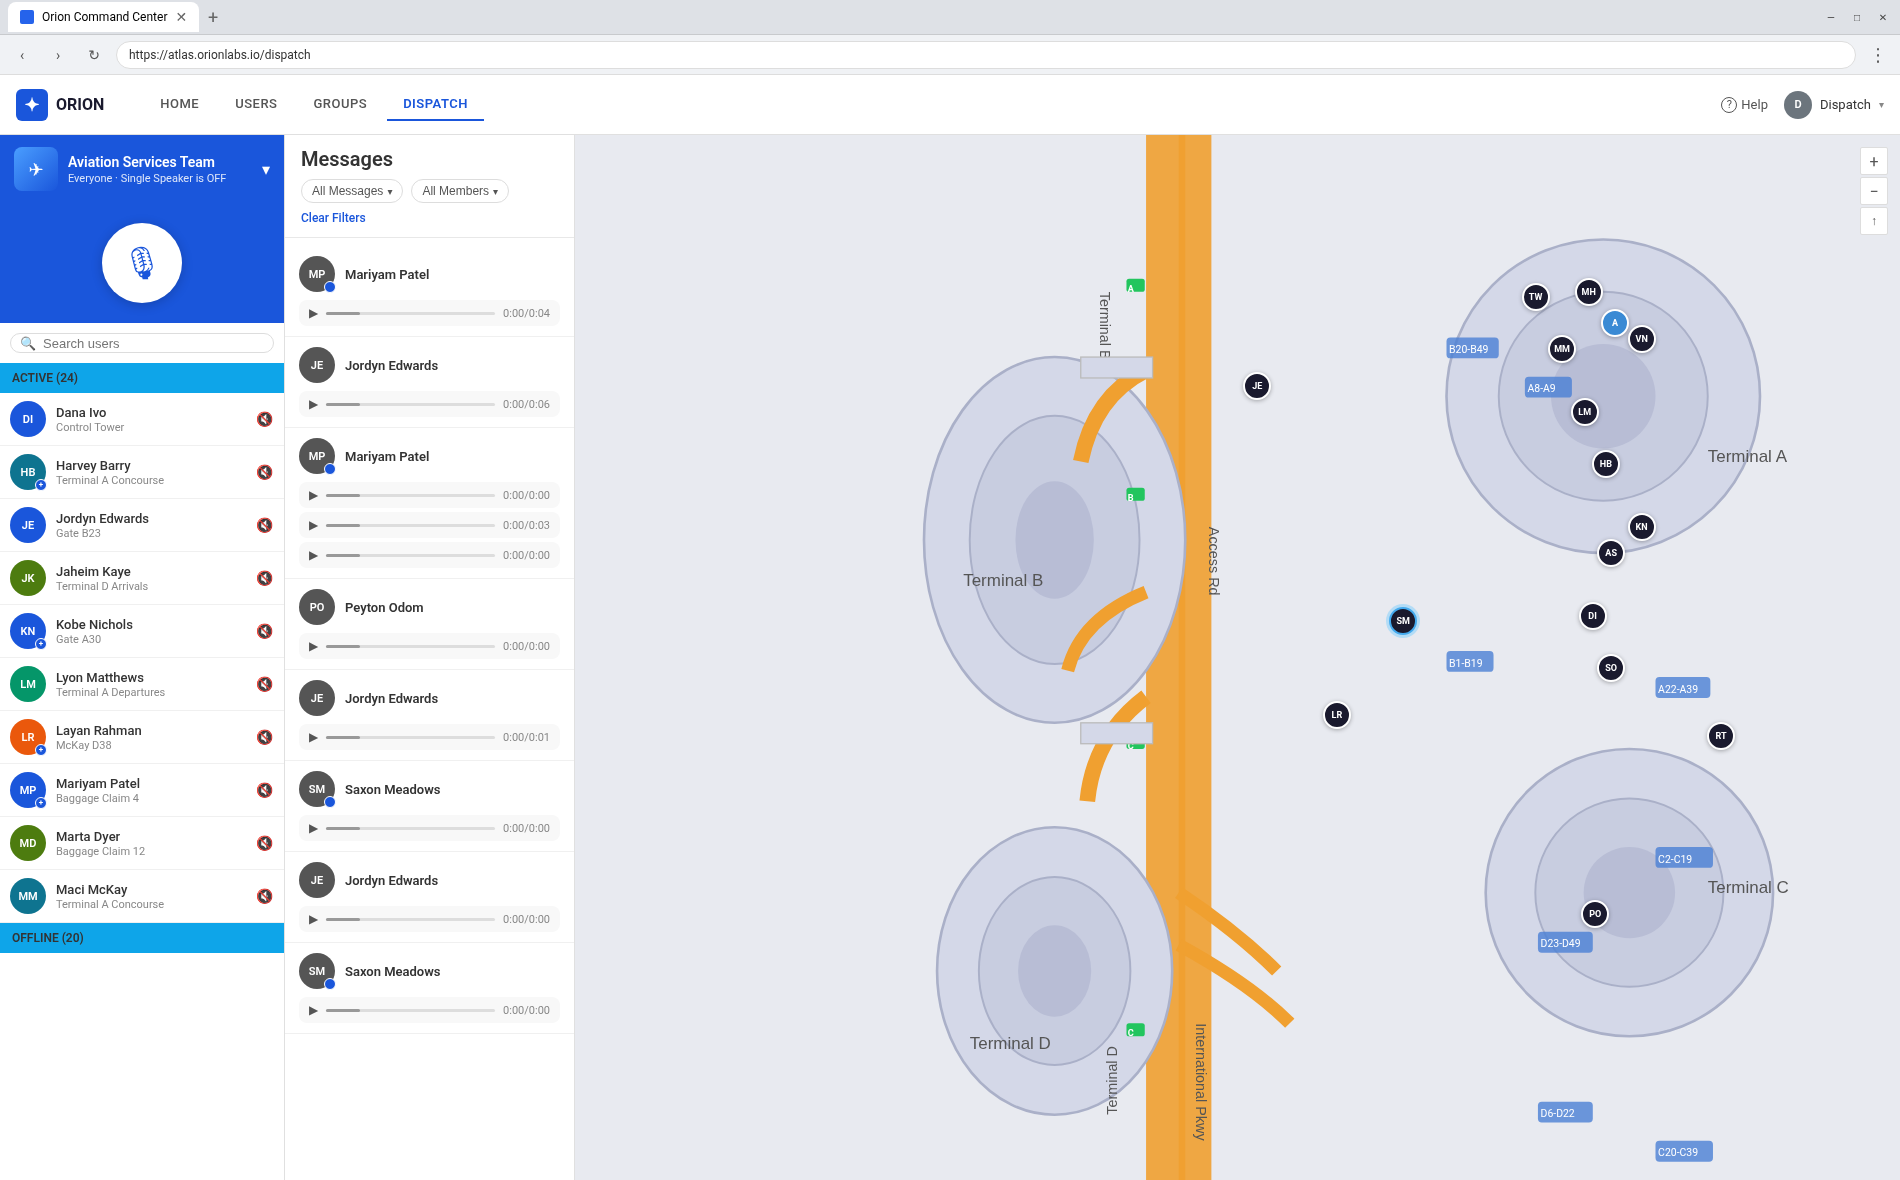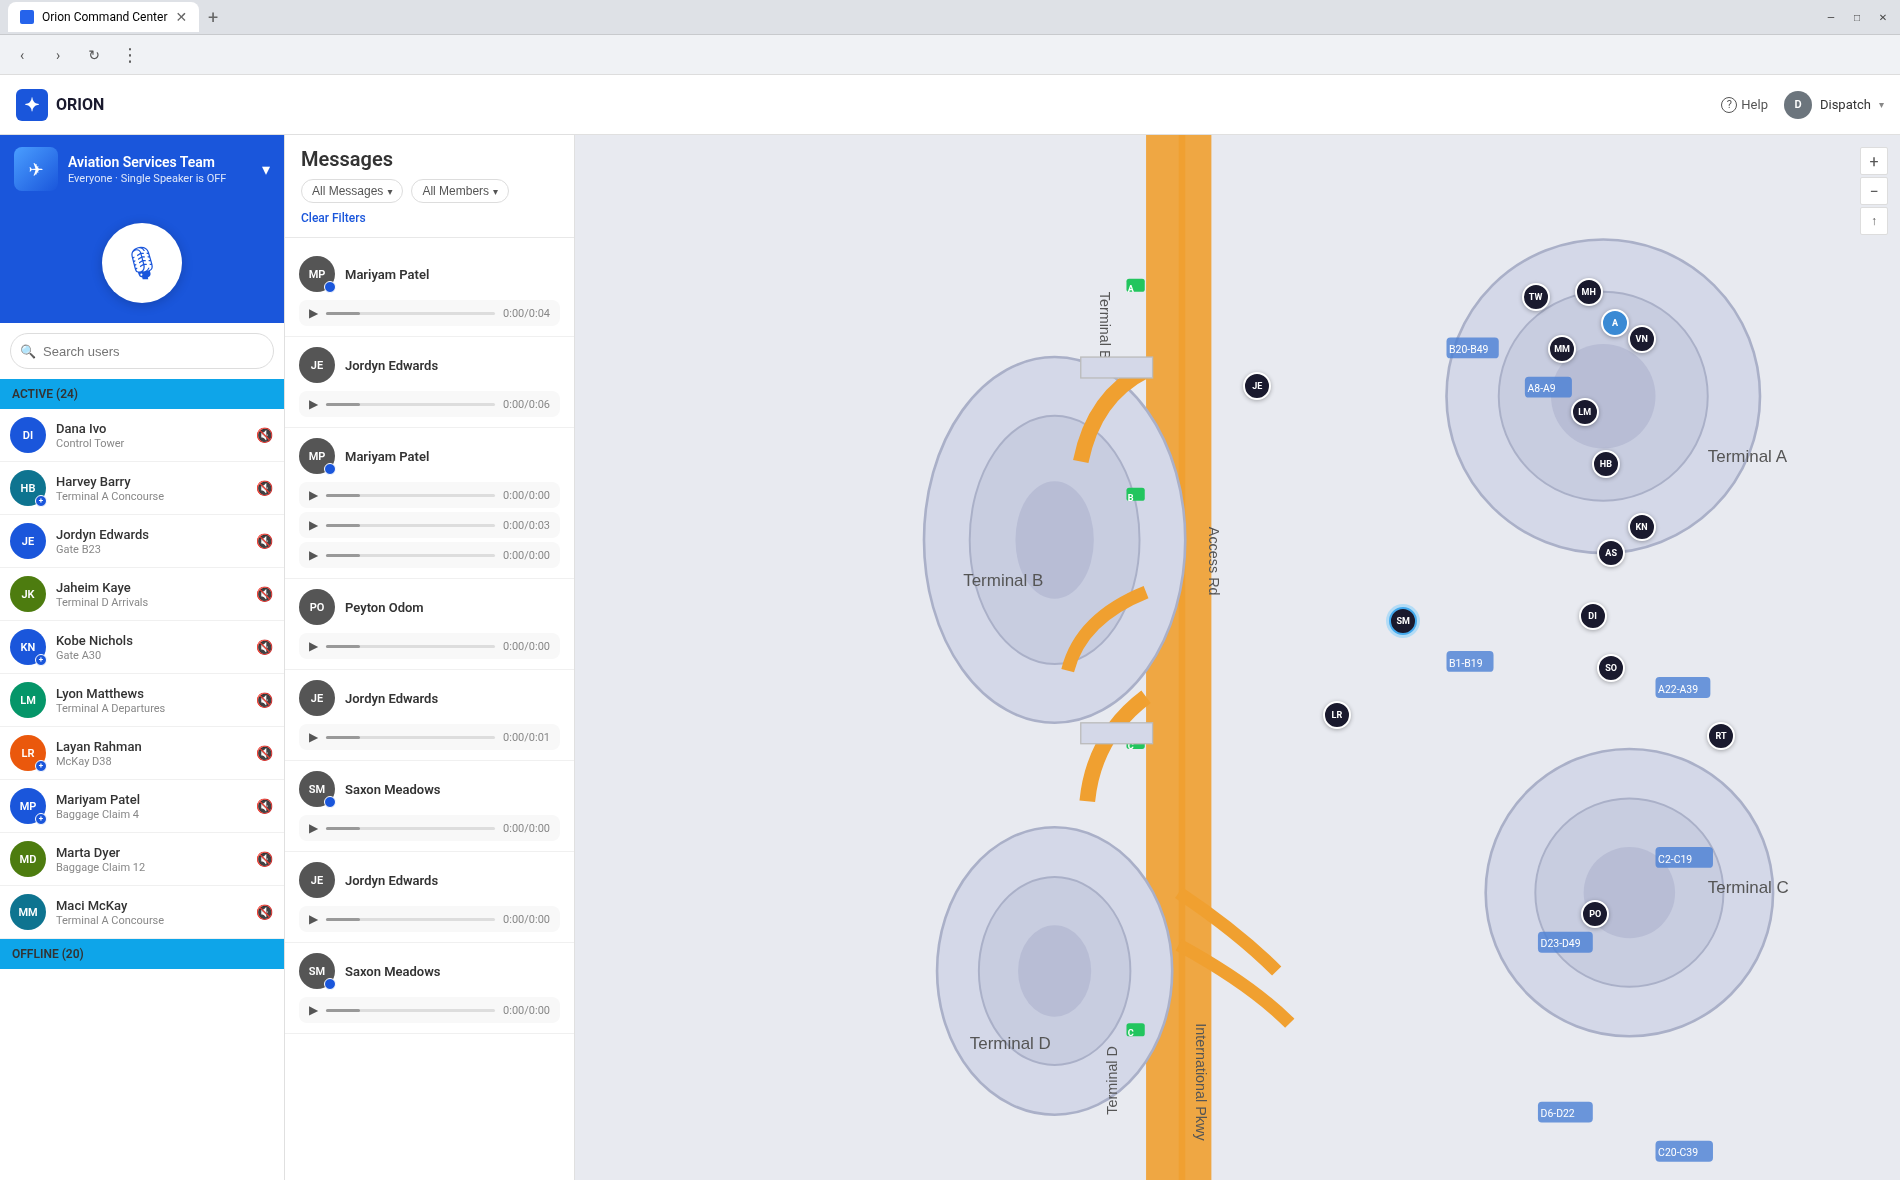--- a/index.html
+++ b/index.html
@@ -50,21 +50,21 @@
     .team-sub { color: rgba(255,255,255,0.85); font-size: 11px; margin-top: 2px; }
     .team-chevron { color: white; font-size: 16px; }
 
     
     .mic-area { background: #1a56db; padding: 20px; display: flex; justify-content: center; align-items: center; }
     .mic-button { width: 80px; height: 80px; border-radius: 50%; background: white; display: flex; align-items: center; justify-content: center; cursor: pointer; box-shadow: 0 2px 12px rgba(0,0,0,0.2); }
     .mic-icon { font-size: 32px; color: #1a56db; }
 
     
     .search-area { padding: 10px 10px; background: white; }
-    .search-input { width: 100%; height: 36px; border: 1px solid #ddd; border-radius: 20px; padding: 0 12px 0 32px; font-size: 13px; color: #666; background: white; outline: none; }
+    .search-input { width: 100%; height: 20px; border: 1px solid #ddd; border-radius: 20px; padding: 0 12px 0 32px; font-size: 13px; color: #666; background: white; outline: none; }
     .search-wrapper { position: relative; }
     .search-icon-pos { position: absolute; left: 10px; top: 50%; transform: translateY(-50%); color: #999; font-size: 13px; }
 
     
     .user-list { flex: 1; overflow-y: auto; }
     .section-header { padding: 8px 12px; font-size: 12px; font-weight: 600; color: #333; background: #0ea5e9; }
     .user-item { display: flex; align-items: center; padding: 8px 10px; gap: 10px; cursor: pointer; border-bottom: 1px solid #f0f0f0; }
     .user-initials { width: 36px; height: 36px; border-radius: 50%; background: #6c757d; display: flex; align-items: center; justify-content: center; color: white; font-size: 11px; font-weight: 600; flex-shrink: 0; position: relative; }
     .user-initials.blue { background: #1a56db; }
     .user-initials.teal { background: #0e7490; }
@@ -133,31 +133,40 @@
     <div class="win-btn">—</div>
     <div class="win-btn">□</div>
     <div class="win-btn">✕</div>
   </div>
 </div>
 
 <div class="address-row">
   <div class="nav-btn">‹</div>
   <div class="nav-btn">›</div>
   <div class="nav-btn">↻</div>
+  <div class="address-bar">
+    <span>https://atlas.orionlabs.io/dispatch</span>
+  </div>
   <div class="menu-btn">⋮</div>
 </div>
 
 <div class="app">
 
   <nav class="top-nav">
     <div class="logo">
       <div class="logo-icon">
         <span class="logo-star">✦</span>
       </div>
       <span>ORION</span>
+    </div>
+    <div class="nav-items">
+      <div class="nav-item">HOME</div>
+      <div class="nav-item">USERS</div>
+      <div class="nav-item">GROUPS</div>
+      <div class="nav-item active">DISPATCH</div>
     </div>
     <div class="nav-right">
       <div class="help-btn">
         <span style="border:1.5px solid #555;border-radius:50%;width:16px;height:16px;display:flex;align-items:center;justify-content:center;font-size:11px;">?</span>
         <span>Help</span>
       </div>
       <div class="dispatch-btn">
         <div class="avatar-circle">D</div>
         <span>Dispatch</span>
         <span style="font-size:10px;color:#888;">▾</span>

